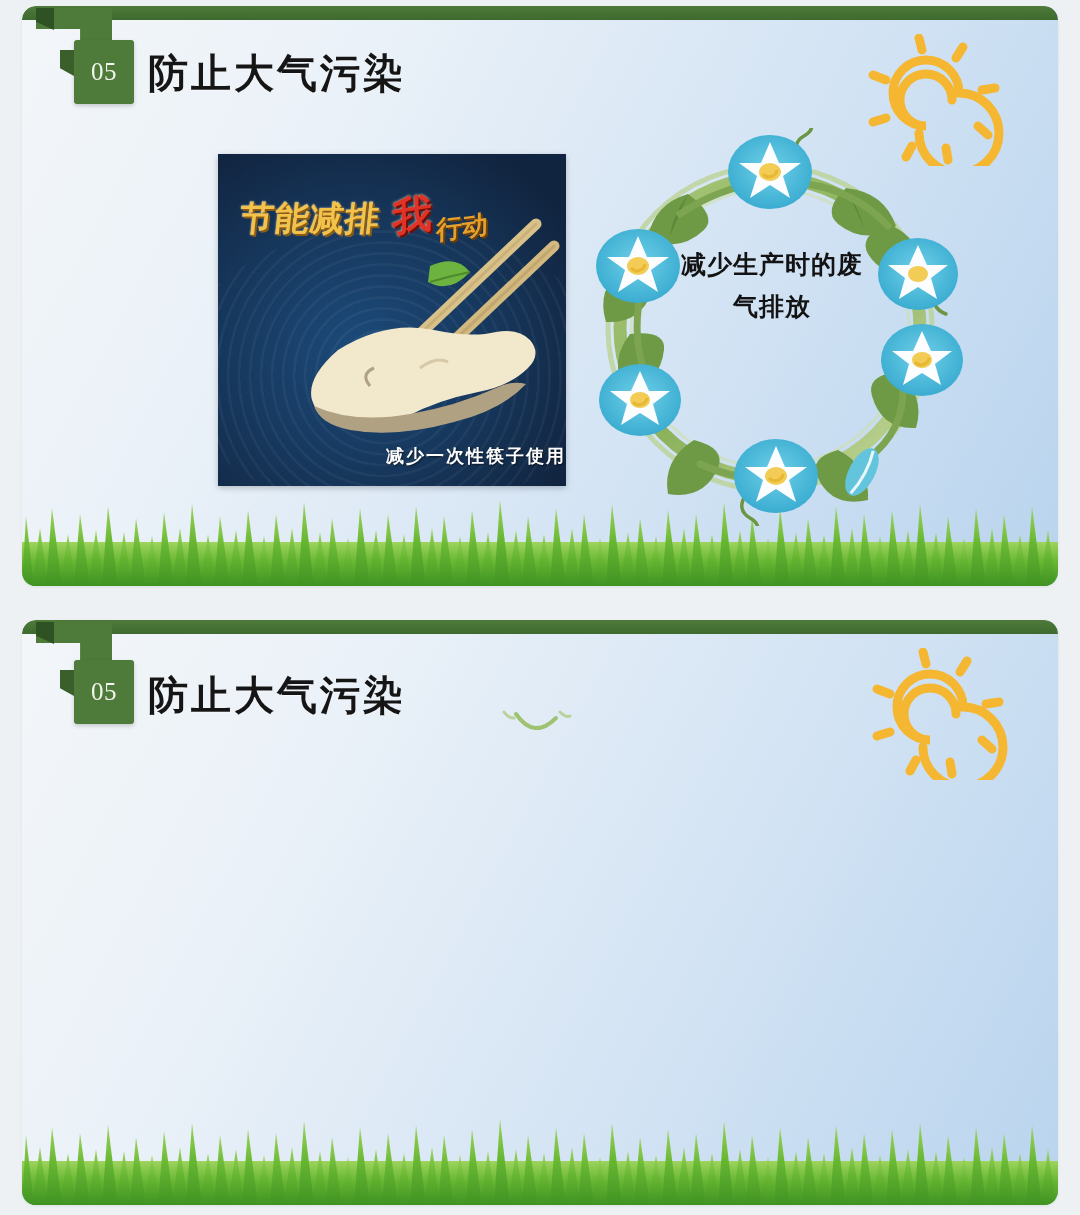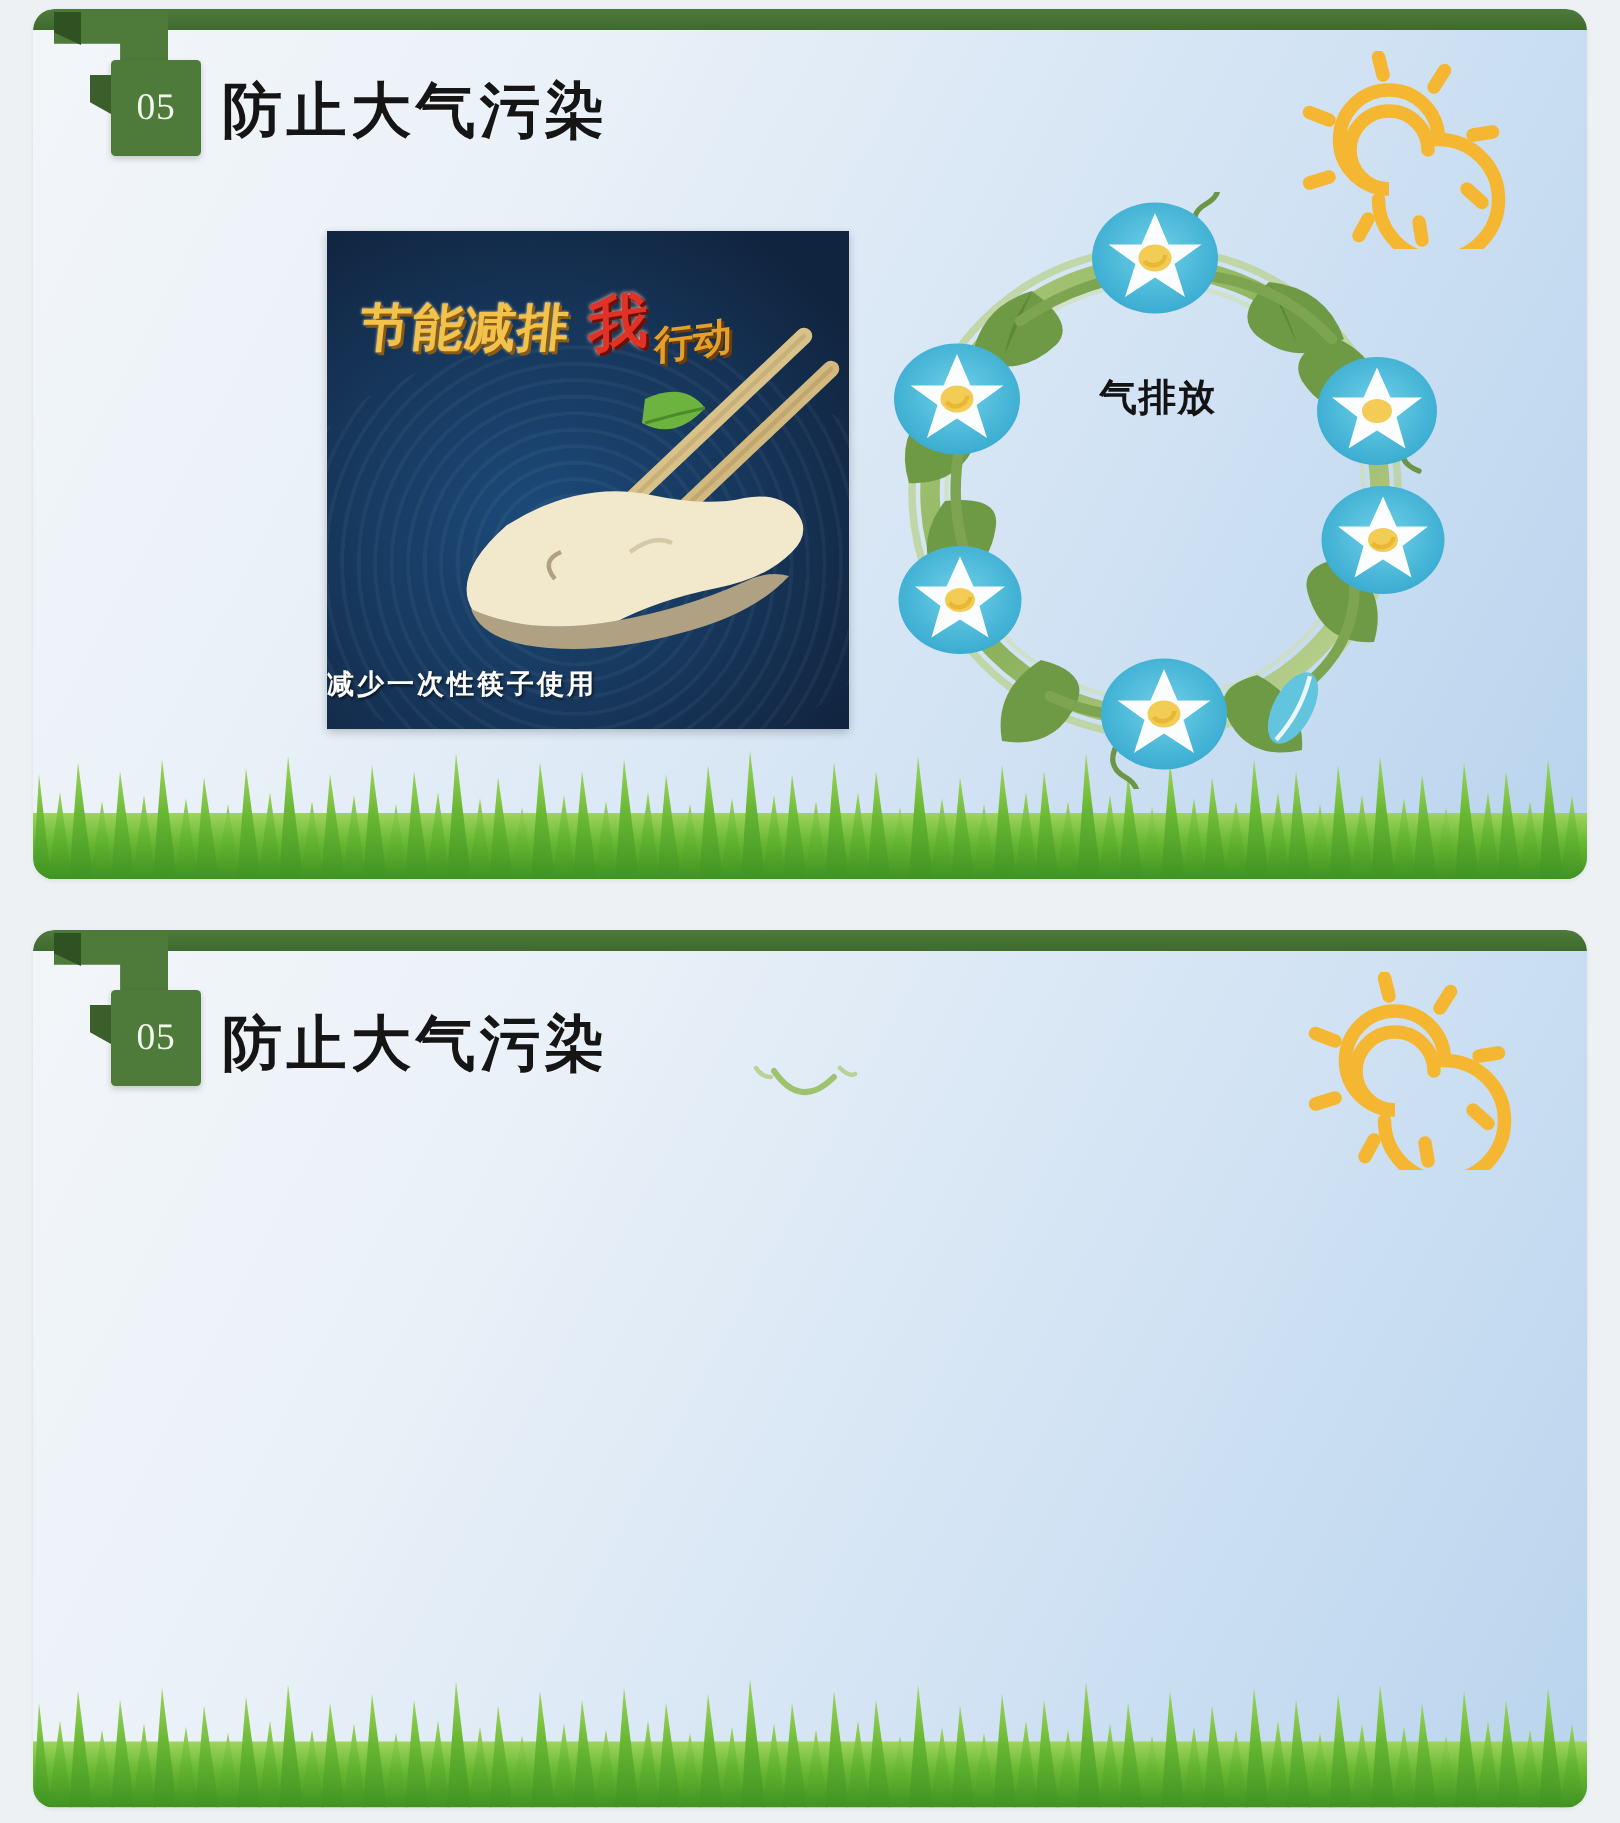--- a/index.html
+++ b/index.html
@@ -109,21 +109,21 @@
   .ph-red2 {
     position:absolute; left:196px; top:22px;
     font-size:26px; font-weight:bold;
     color:#e5a02c;
     font-family:"DejaVu Sans","Liberation Sans",sans-serif;
     text-shadow:2px 2px 0 #6d3e08;
     transform:rotate(-7deg) skewX(-8deg);
   }
   .poster-caption {
     position:absolute; left:0; bottom:18px; width:100%;
-    text-align:left; color:#fdfdfd;
+    text-align:right; color:#fdfdfd;
     font-size:18px; font-weight:bold; letter-spacing:2px;
     font-family:"DejaVu Sans","Liberation Sans",sans-serif;
     text-shadow:1px 1px 2px rgba(0,0,0,.6);
   }
 
   
   .wreath { position:absolute; z-index:4; }
   #wreath-1 { left:548px; top:122px; width:400px; height:398px; }
 
   .wreath-text {
@@ -284,20 +284,21 @@
         </g>
 
         <g transform="translate(292,344) rotate(28)">
           <ellipse rx="13" ry="26" fill="#63c4dd"></ellipse>
           <path d="M0 -24 q6 24 0 48" stroke="#eaf7fb" stroke-width="3" fill="none"></path>
         </g>
       </g>
     </svg>
 
     <div class="wreath-text" id="wtext-1">
+      <div>减少生产时的废</div>
       <div>气排放</div>
     </div>
 
     <svg class="grass" viewBox="0 0 1036 92" preserveAspectRatio="none">
       <defs>
         <linearGradient id="gg1" x1="0" y1="0" x2="0" y2="1">
           <stop offset="0" stop-color="#9ed45e"></stop>
             <stop offset=".45" stop-color="#68b733"></stop>
             <stop offset="1" stop-color="#3f9322"></stop>
         </linearGradient>

